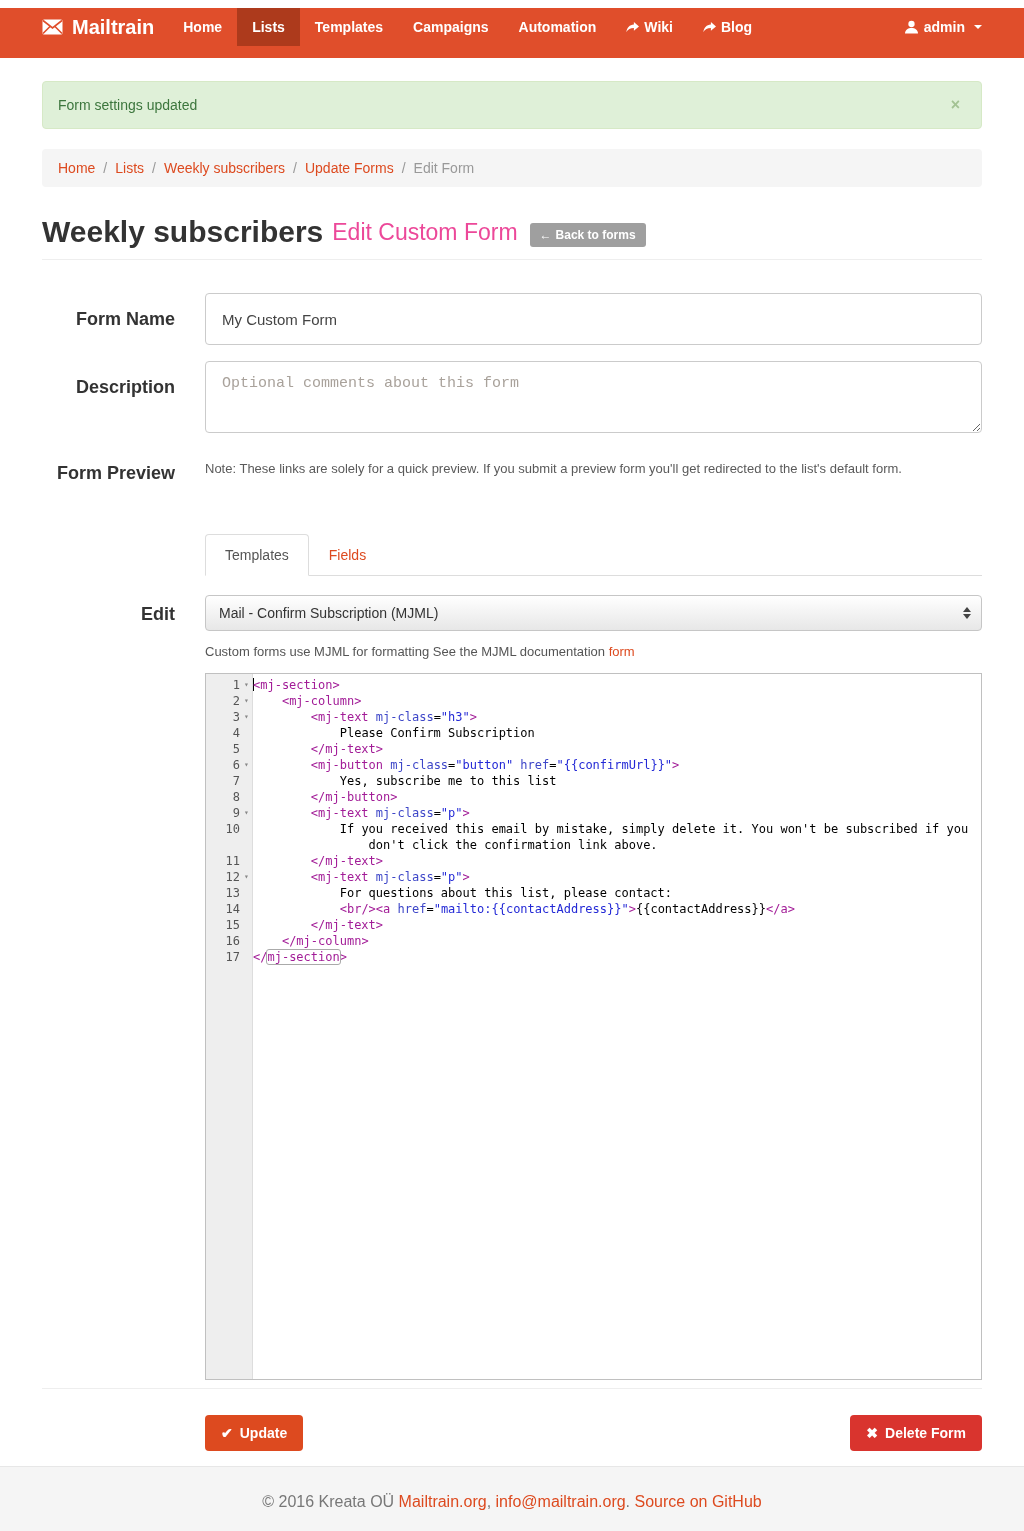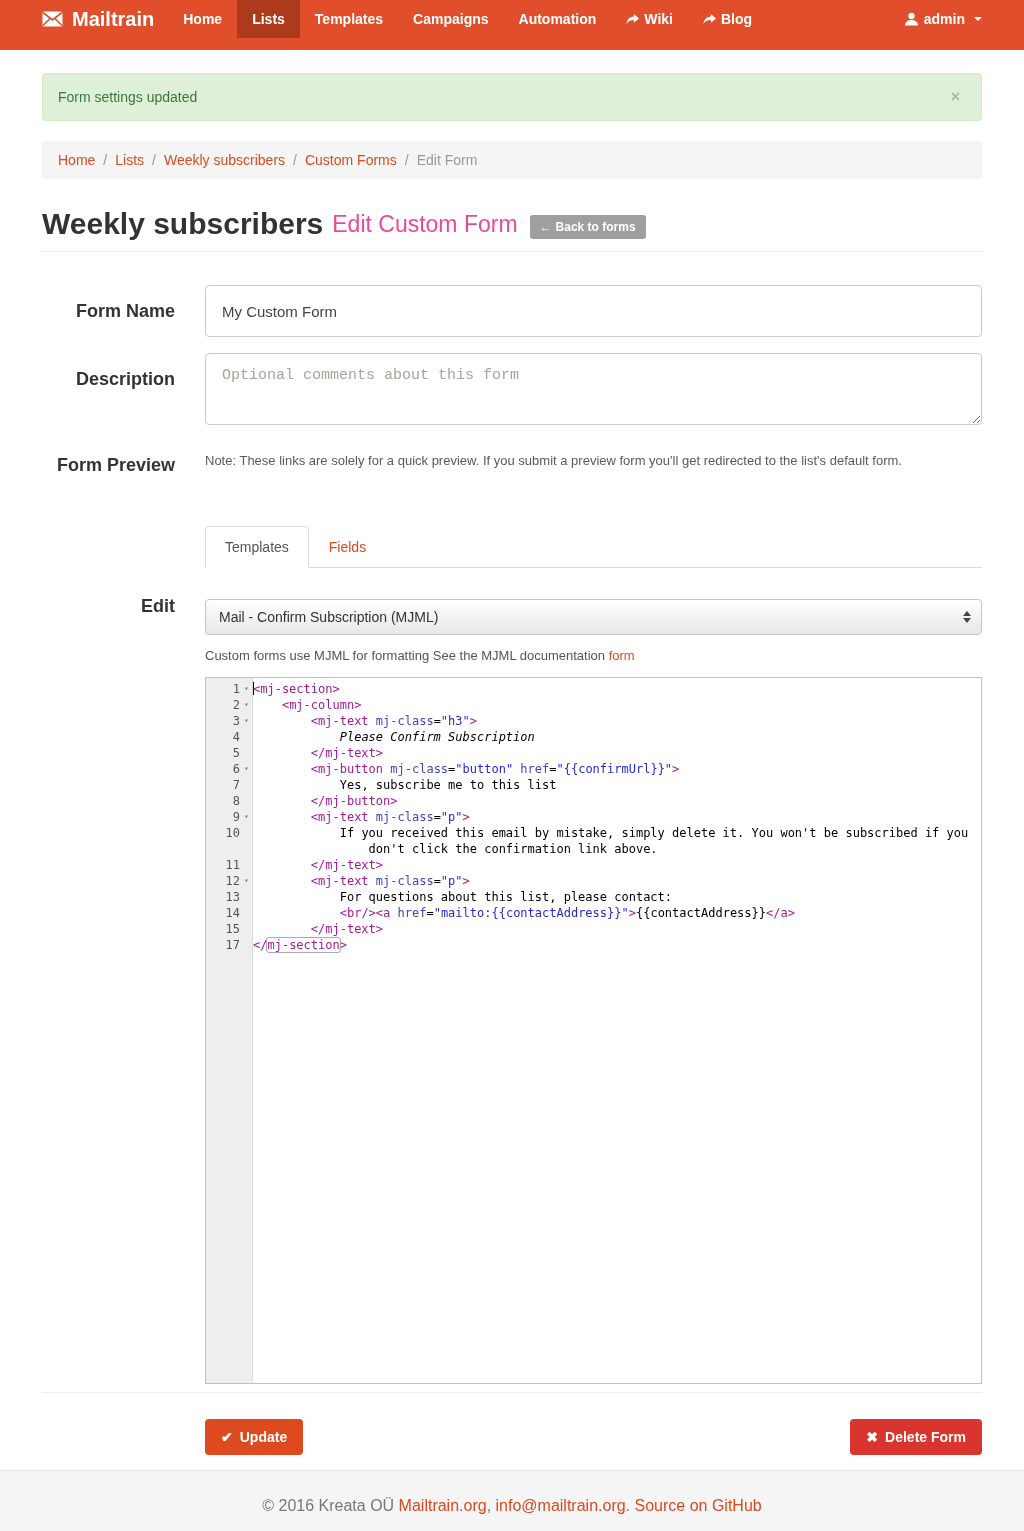--- a/index.html
+++ b/index.html
@@ -5,21 +5,21 @@
   * { box-sizing: border-box; }
   html,body { margin:0; padding:0; }
   body {
     font-family:"Liberation Sans", sans-serif;
     color:#333; background:#fff; width:1024px;
   }
   a { text-decoration:none; }
 
   
   .navbar { height:50px; background:var(--navbar,#e04e2b); }
-  .nav-inner { width:940px; margin:0 auto; display:flex; align-items:stretch; height:38px; }
+  .nav-inner { width:940px; margin:8px auto; display:flex; align-items:stretch; height:38px; }
   .brand { display:flex; align-items:center; gap:9px; color:#fff; font-size:20px; font-weight:bold; margin-right:14px; }
   .navbar-menu { display:flex; align-items:stretch; }
   .nav-item { display:flex; align-items:center; gap:5px; padding:0 15px; color:#fff; font-size:14px; font-weight:bold; }
   .nav-item.active { background:var(--navbar-active,#ad3a1c); }
   .nav-ico { display:flex; align-items:center; }
   .user-menu { margin-left:auto; display:flex; align-items:center; gap:6px; color:#fff; font-size:14px; font-weight:bold; }
   .caret { width:0; height:0; border-left:4px solid transparent; border-right:4px solid transparent; border-top:4px solid #fff; margin-left:3px; }
 
   .container { width:940px; margin:0 auto; }
 
@@ -56,21 +56,21 @@
   
   .tabs-row { margin-top:50px; margin-bottom:0; }
   .tabs { display:flex; border-bottom:1px solid #ddd; }
   .tab { padding:12px 19px; font-size:14px; border:1px solid transparent; margin-bottom:-1px; color:var(--link,#dd4a1f); }
   .tab.active { background:#fff; border-color:#ddd; border-bottom-color:#fff; border-radius:4px 4px 0 0; color:#555; }
 
   
   .edit-row { margin-top:19px; margin-bottom:13px; }
   .select { position:relative; height:36px; border:1px solid #c6c6c6; border-radius:4px;
             background:linear-gradient(#ffffff,#e7e7e7); display:flex; align-items:center;
-            padding:0 28px 0 13px; font-size:14px; color:#333; cursor:pointer;margin-top:12px; }
+            padding:0 28px 0 13px; font-size:14px; color:#333; cursor:pointer; }
   .select-arrows { position:absolute; right:10px; top:50%; transform:translateY(-50%); display:flex; flex-direction:column; gap:2px; }
   .select-arrows i { width:0; height:0; border-left:4px solid transparent; border-right:4px solid transparent; }
   .select-arrows .up { border-bottom:5px solid #444; }
   .select-arrows .down { border-top:5px solid #444; }
   .help { font-size:13px; color:#555; margin:0 0 14px; }
   .help a { color:var(--link,#dd4a1f); }
 
   
   .editor { position:relative; border:1px solid #c0c0c0; height:707px; overflow:hidden; background:#fff;
             font-family:"DejaVu Sans Mono", monospace; font-size:12px; line-height:16px; }
@@ -166,21 +166,21 @@
     <button class="alert-close">×</button>
   </div>
 
   <div class="breadcrumb">
       <a>Home</a>
       <span class="sep">/</span>
       <a>Lists</a>
       <span class="sep">/</span>
       <a>Weekly subscribers</a>
       <span class="sep">/</span>
-      <a>Custom Forms</a>
+      <a>Update Forms</a>
       <span class="sep">/</span>
       <span class="current">Edit Form</span>
     </div>
 
   <div class="page-header">
     <h2 class="page-title">
       <span>Weekly subscribers</span>
       <span class="page-subtitle">Edit Custom Form</span>
       <a class="btn-back">
         <span>←</span>
@@ -255,21 +255,21 @@
                 <span class="num">3</span>
                 <span class="fold">▾</span>
               </div>
               <div class="code" style="padding-left: 12ch; text-indent: -12ch;"><span class="cm-p">        </span><span class="cm-t">&lt;mj-text</span><span class="cm-p"> </span><span class="cm-a">mj-class</span><span class="cm-p">=</span><span class="cm-s">"h3"</span><span class="cm-t">&gt;</span></div>
             </div>
             <div class="cm-line">
               <div class="gut">
                 <span class="num">4</span>
                 <span class="fold"></span>
               </div>
-              <div class="code" style="padding-left: 16ch; text-indent: -16ch; font-style: italic;"><span class="cm-p">            Please Confirm Subscription</span></div>
+              <div class="code" style="padding-left: 16ch; text-indent: -16ch;"><span class="cm-p">            Please Confirm Subscription</span></div>
             </div>
             <div class="cm-line">
               <div class="gut">
                 <span class="num">5</span>
                 <span class="fold"></span>
               </div>
               <div class="code" style="padding-left: 12ch; text-indent: -12ch;"><span class="cm-p">        </span><span class="cm-t">&lt;/mj-text&gt;</span></div>
             </div>
             <div class="cm-line">
               <div class="gut">
@@ -333,20 +333,27 @@
                 <span class="fold"></span>
               </div>
               <div class="code" style="padding-left: 16ch; text-indent: -16ch;"><span class="cm-p">            </span><span class="cm-t">&lt;br/&gt;&lt;a</span><span class="cm-p"> </span><span class="cm-a">href</span><span class="cm-p">=</span><span class="cm-s">"mailto:{{contactAddress}}"</span><span class="cm-t">&gt;</span><span class="cm-p">{{contactAddress}}</span><span class="cm-t">&lt;/a&gt;</span></div>
             </div>
             <div class="cm-line">
               <div class="gut">
                 <span class="num">15</span>
                 <span class="fold"></span>
               </div>
               <div class="code" style="padding-left: 12ch; text-indent: -12ch;"><span class="cm-p">        </span><span class="cm-t">&lt;/mj-text&gt;</span></div>
+            </div>
+            <div class="cm-line">
+              <div class="gut">
+                <span class="num">16</span>
+                <span class="fold"></span>
+              </div>
+              <div class="code" style="padding-left: 8ch; text-indent: -8ch;"><span class="cm-p">    </span><span class="cm-t">&lt;/mj-column&gt;</span></div>
             </div>
             <div class="cm-line">
               <div class="gut">
                 <span class="num">17</span>
                 <span class="fold"></span>
               </div>
               <div class="code" style="padding-left: 4ch; text-indent: -4ch;"><span class="cm-t">&lt;/</span><span class="cm-m">mj-section</span><span class="cm-t">&gt;</span></div>
             </div>
           </div>
       </div>

